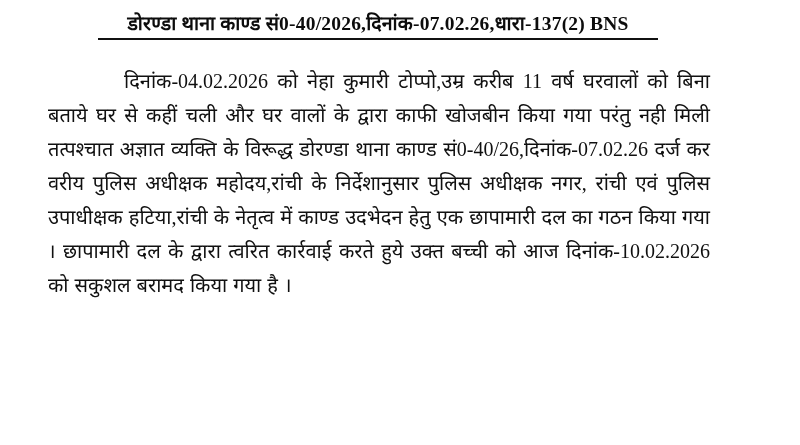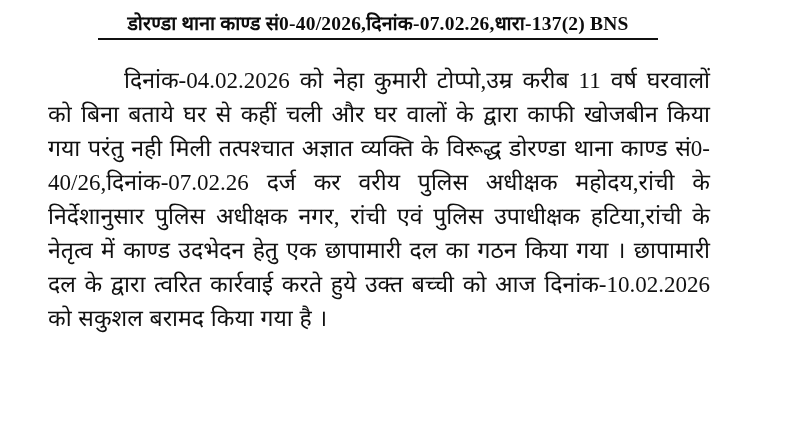--- a/index.html
+++ b/index.html
@@ -43,21 +43,21 @@
     background: #111111;
     margin: 2px auto 0 auto;
   }
 
   .body-block {
     margin-top: 24px;
     padding: 0 6px 0 8px;
   }
 
   .body-text {
-    font-size: 23px;
+    font-size: 20px;
     line-height: 34px;
     text-align: justify;
     text-justify: inter-word;
     color: #101010;
     text-indent: 76px;
     word-spacing: 1px;
   }
 
   .spacer-bottom {
     height: 170px;

